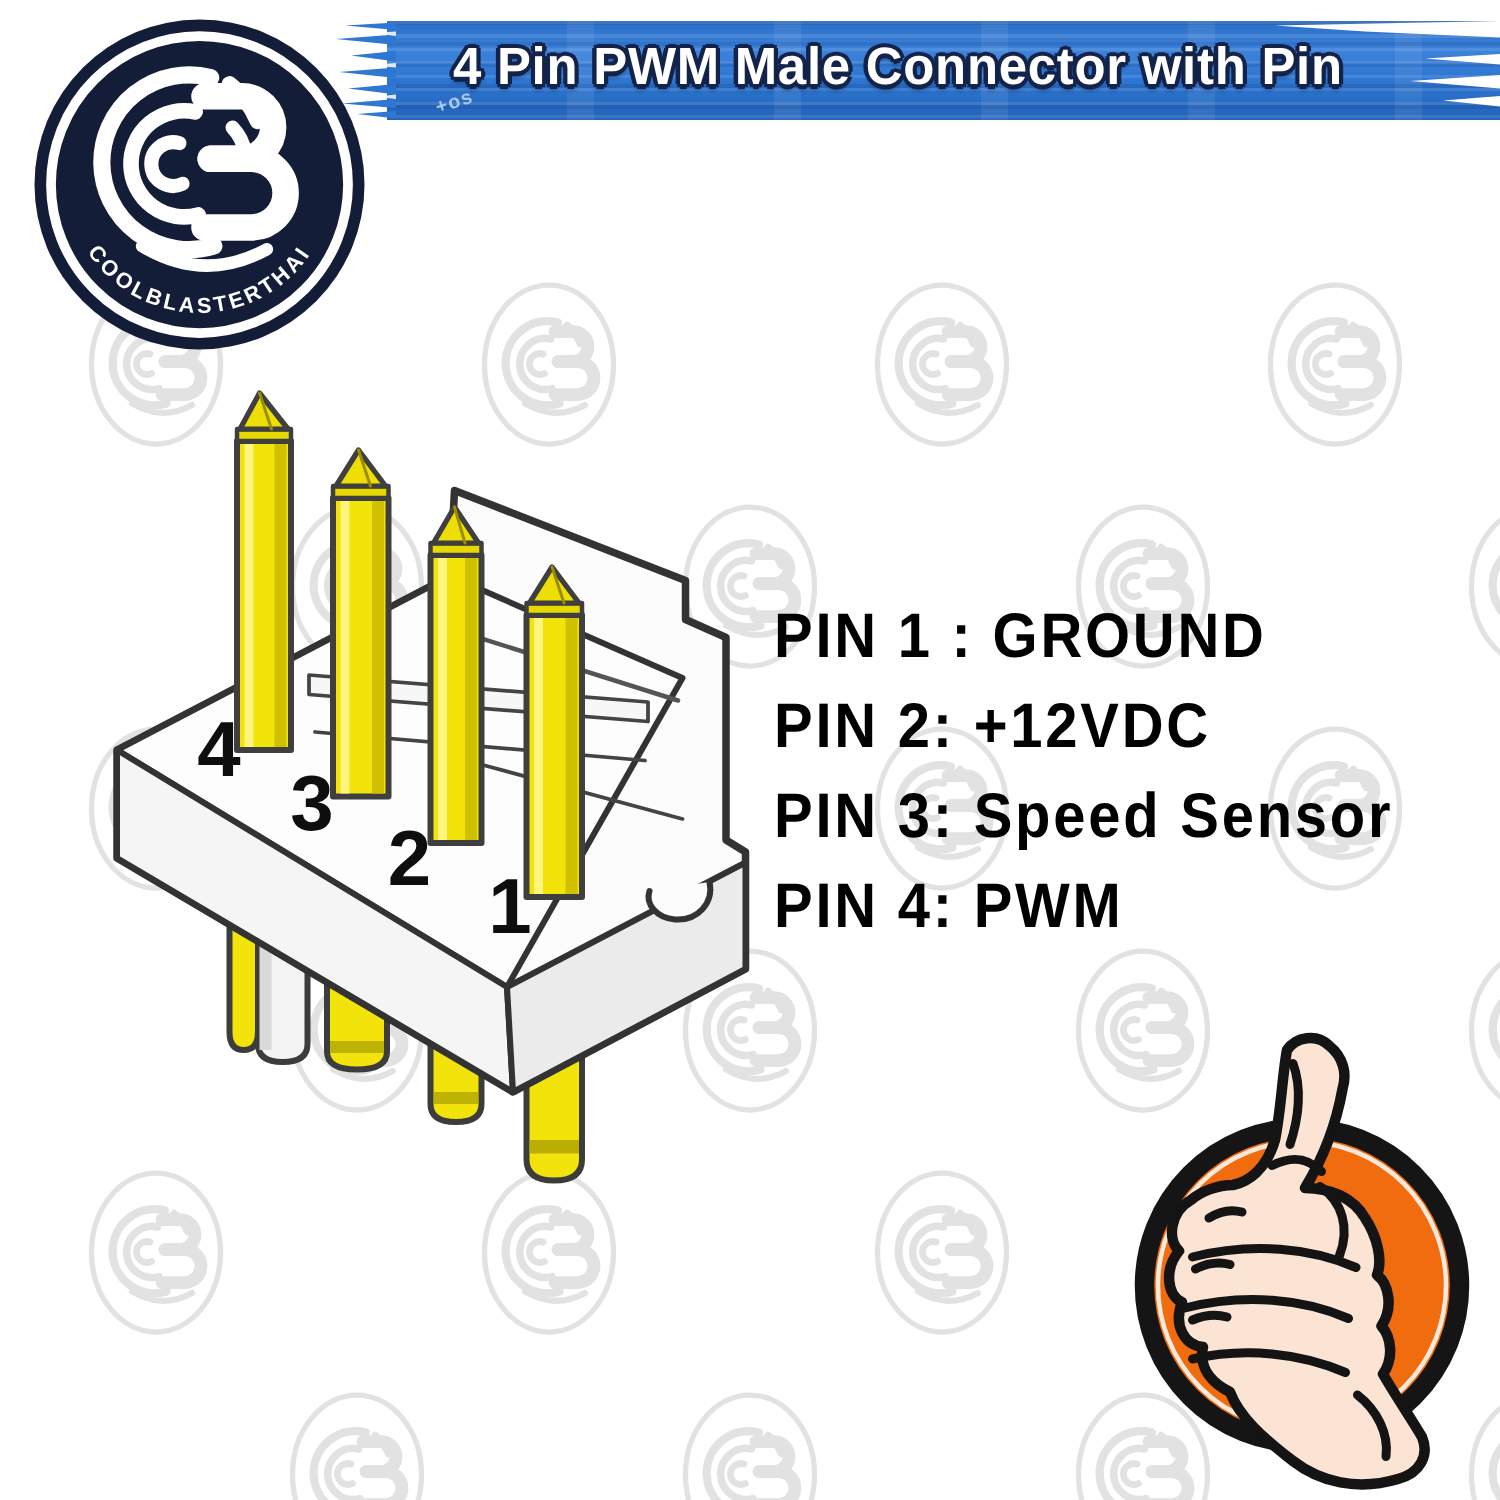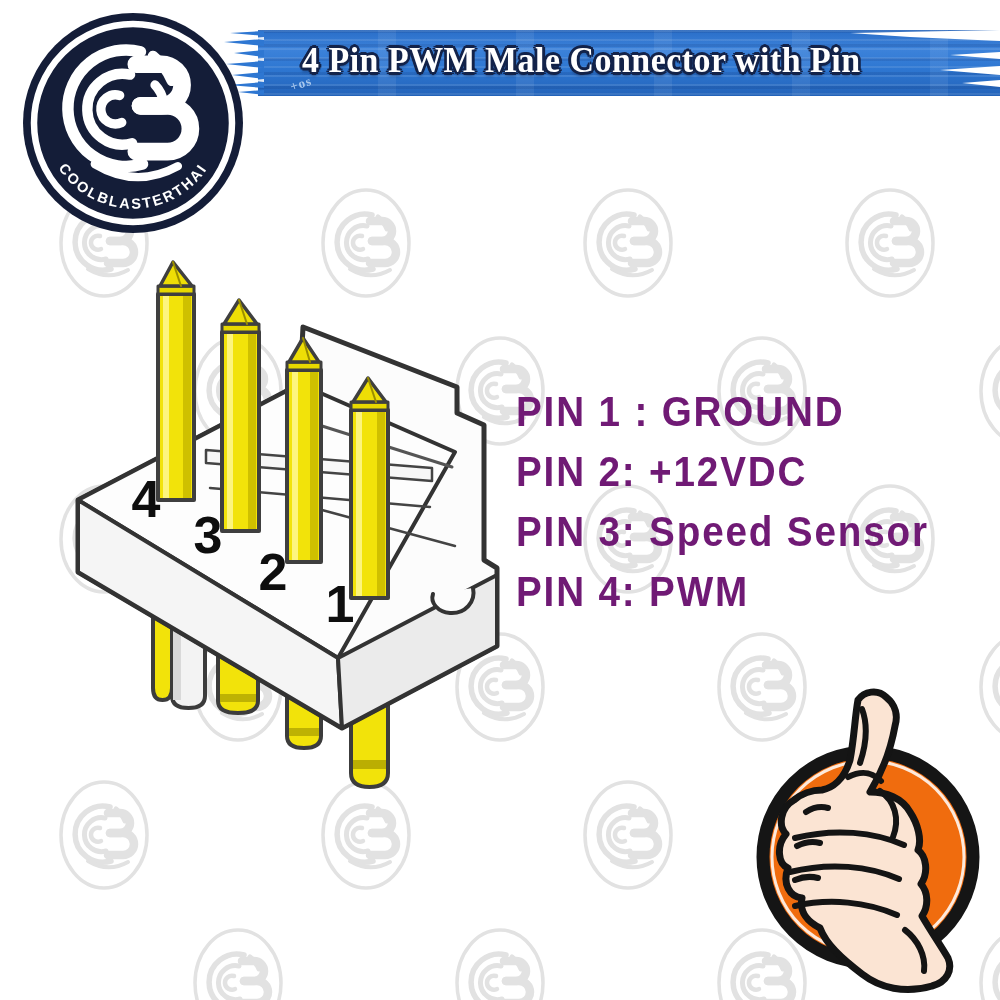--- a/index.html
+++ b/index.html
@@ -4,21 +4,21 @@
 <style>
   html,body{margin:0;padding:0;background:#ffffff;}
   #canvas{position:relative;width:1000px;height:1000px;background:#ffffff;overflow:hidden;
           font-family:"Liberation Sans", sans-serif;}
   #canvas > *{position:absolute;}
 
   
   #wm-layer{left:0;top:0;width:1000px;height:1000px;color:#e2e2e2;}
 
   
-  #banner{left:224px;top:28px;width:776px;height:70px;font-family:Liberation Serif, serif;}
+  #banner{left:224px;top:12px;width:776px;height:70px;}
   #banner .band{position:absolute;left:34px;top:2px;right:0;bottom:2px;
     background:
       repeating-linear-gradient(180deg, rgba(255,255,255,.10) 0 2px, rgba(255,255,255,0) 2px 9px),
       repeating-linear-gradient(180deg, rgba(10,40,100,.14) 0 3px, rgba(10,40,100,0) 3px 14px),
       repeating-linear-gradient(90deg, rgba(255,255,255,0) 0 120px, rgba(255,255,255,.07) 120px 138px),
       linear-gradient(180deg,#2a6ec8 0%,#3c82da 30%,#2e77d2 58%,#2363b9 100%);}
   #banner .fringe{position:absolute;top:0;height:70px;}
   #banner .fringe.left{left:0;width:40px;}
   #banner .fringe.right{right:0;width:160px;}
   #banner-title{position:absolute;left:78px;top:0;height:66px;line-height:66px;
@@ -30,21 +30,21 @@
     color:#a8c8ee;transform:rotate(-18deg);letter-spacing:1px;}
 
   
   #logo{left:16px;top:6px;width:234px;height:234px;}
 
   
   #connector,#thumb{left:0;top:0;width:1000px;height:1000px;pointer-events:none;}
   .pin-num{font-family:"Liberation Sans",sans-serif;font-size:52px;font-weight:700;fill:#0e0e0e;}
 
   
-  #pinout{left:516px;top:382px;color:#701a75;}
+  #pinout{left:516px;top:394px;color:#000000;}
   .pin-line{height:60px;line-height:60px;font-size:42px;font-weight:700;letter-spacing:2px;
     white-space:nowrap;transform:scaleX(.92);transform-origin:left center;}
 </style>
 </head>
 <body>
 
 <div id="canvas">
 
   <svg id="wm-layer" xmlns="http://www.w3.org/2000/svg" viewBox="0 0 1000 1000">
     <defs>

